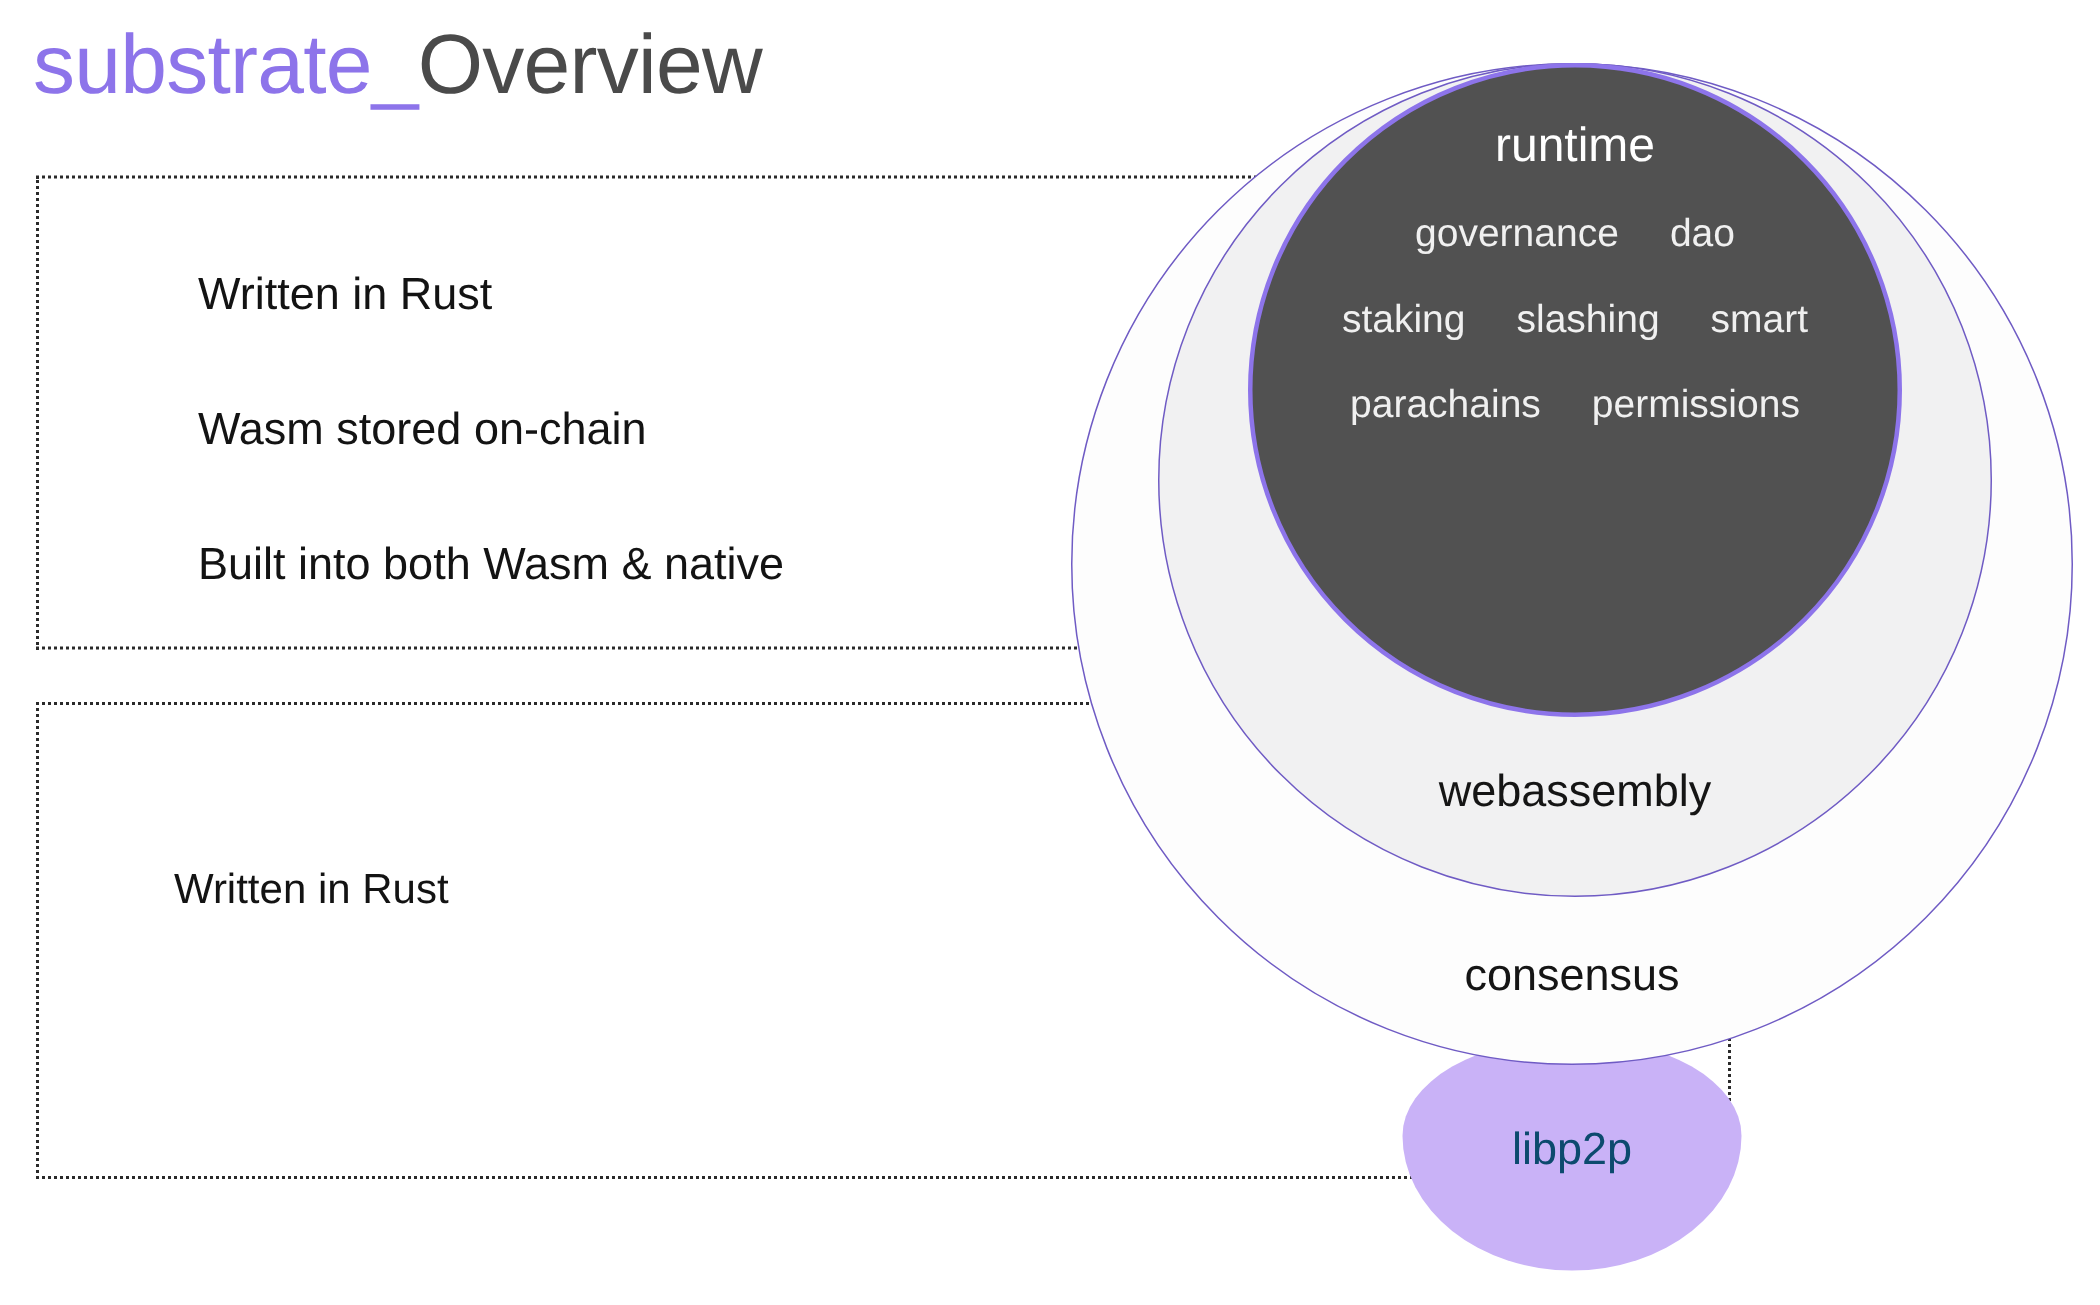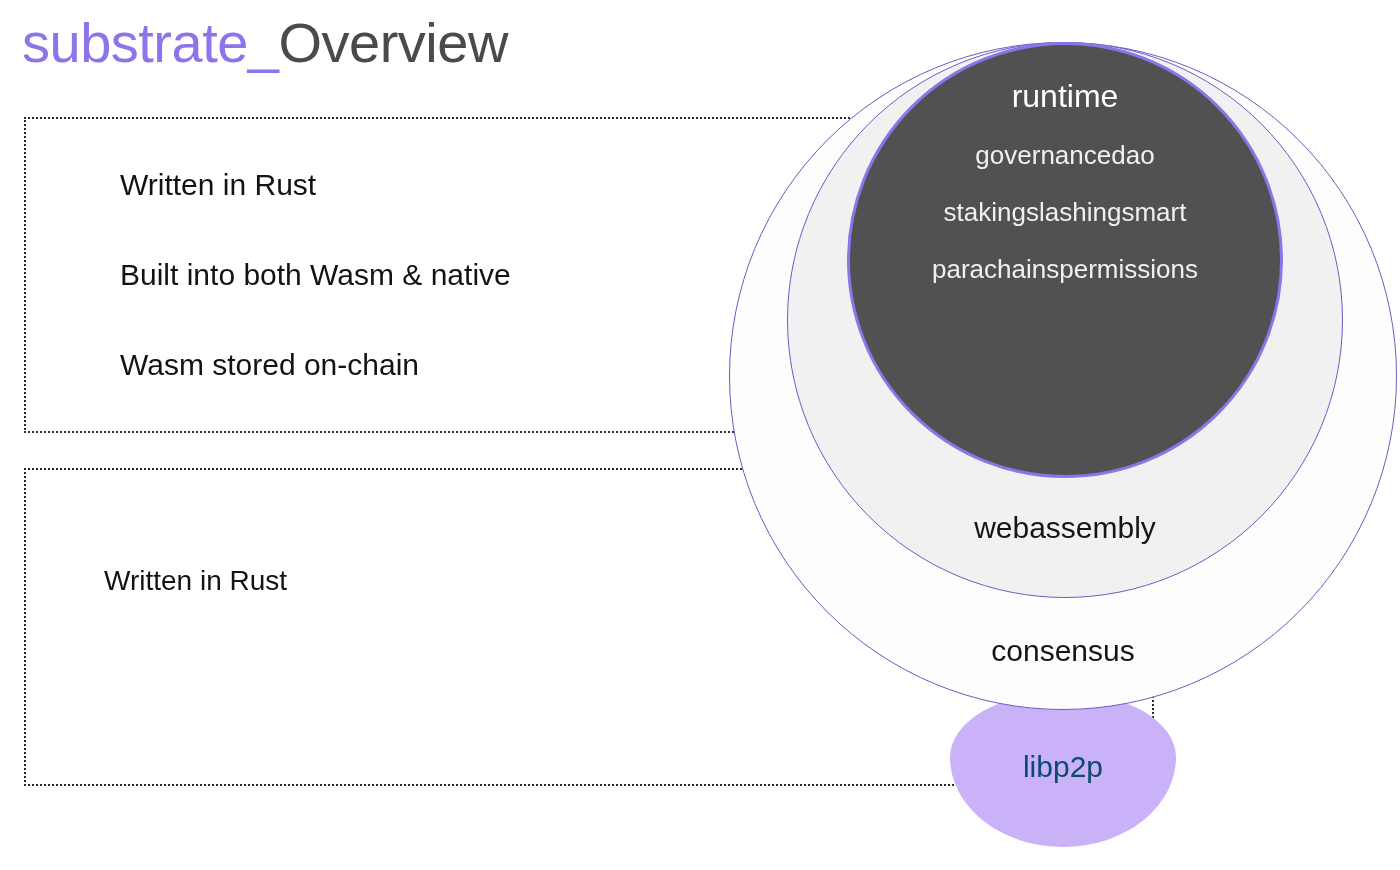--- a/index.html
+++ b/index.html
@@ -48,41 +48,41 @@
   }
   #panel-native {
     left: 24px;
     top: 468px;
     width: 1130px;
     height: 318px;
   }
   .panel-list {
     position: absolute;
     list-style: none;
-    margin: 0;
+    margin: 12px;
     padding: 0;
     color: #131313;
   }
   #list-wasm {
     left: 94px;
     top: 49px;
     font-size: 30px;
   }
   #list-wasm li { margin-bottom: 56px; white-space: nowrap; }
   #list-native {
     left: 78px;
     top: 95px;
     font-size: 28px;
   }
   #list-native li { margin-bottom: 58px; white-space: nowrap; }
 
   
   #diagram {
     position: absolute;
-    left: 15px;
+    left: 0;
     top: 0;
     width: 1144px;
     height: 870px;
     pointer-events: none;
   }
   .circ {
     position: absolute;
     border-radius: 50%;
     box-sizing: border-box;
   }
@@ -170,39 +170,40 @@
     top: 140px;
     width: 436px;
     z-index: 6;
     color: #f0f0f0;
     font-size: 26px;
   }
   .tag-row {
     display: flex;
     justify-content: center;
     align-items: baseline;
+    gap: 34px;
     margin-bottom: 26px;
     white-space: nowrap;
   }
   .tag { white-space: nowrap; }
 </style>
 </head>
 <body>
 
 <div id="page">
 
   <div id="title">
     <span class="brand">substrate_</span><span class="section">Overview</span>
   </div>
 
   <div class="panel" id="panel-wasm">
     <ul class="panel-list" id="list-wasm">
       <li>Written in Rust</li>
+      <li>Wasm stored on-chain</li>
       <li>Built into both Wasm &amp; native</li>
-      <li>Wasm stored on-chain</li>
     </ul>
   </div>
 
   <div class="panel" id="panel-native">
     <ul class="panel-list" id="list-native">
       <li>Written in Rust</li>
     </ul>
   </div>
 
   <div id="diagram">

